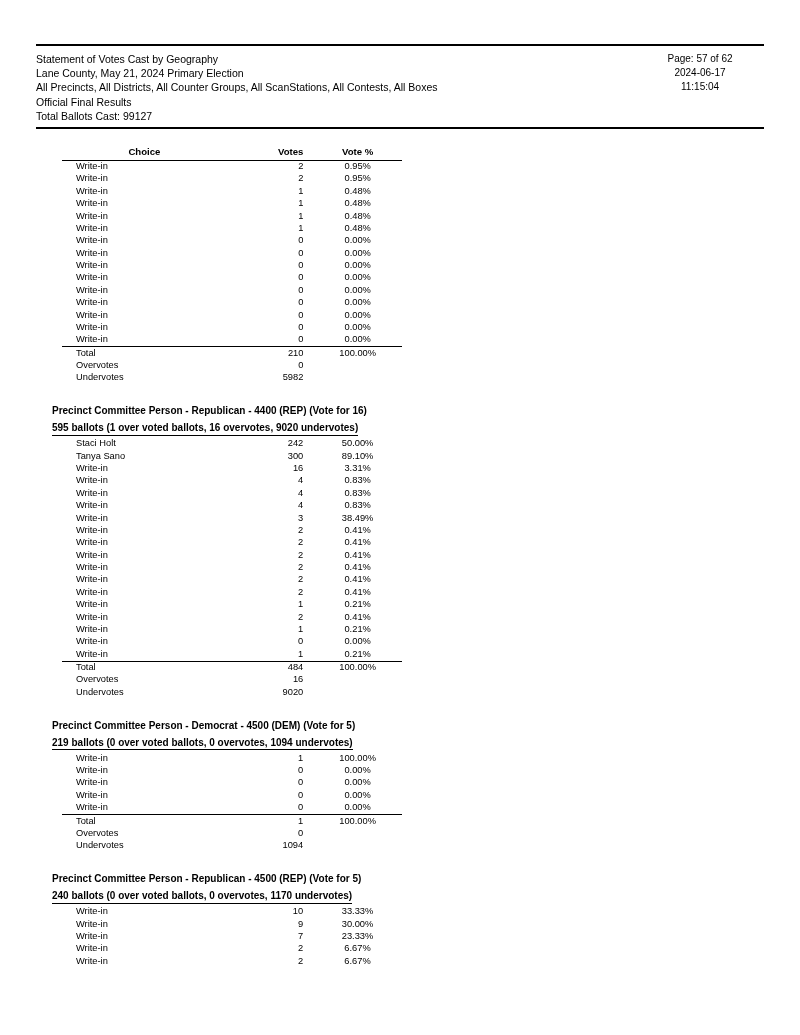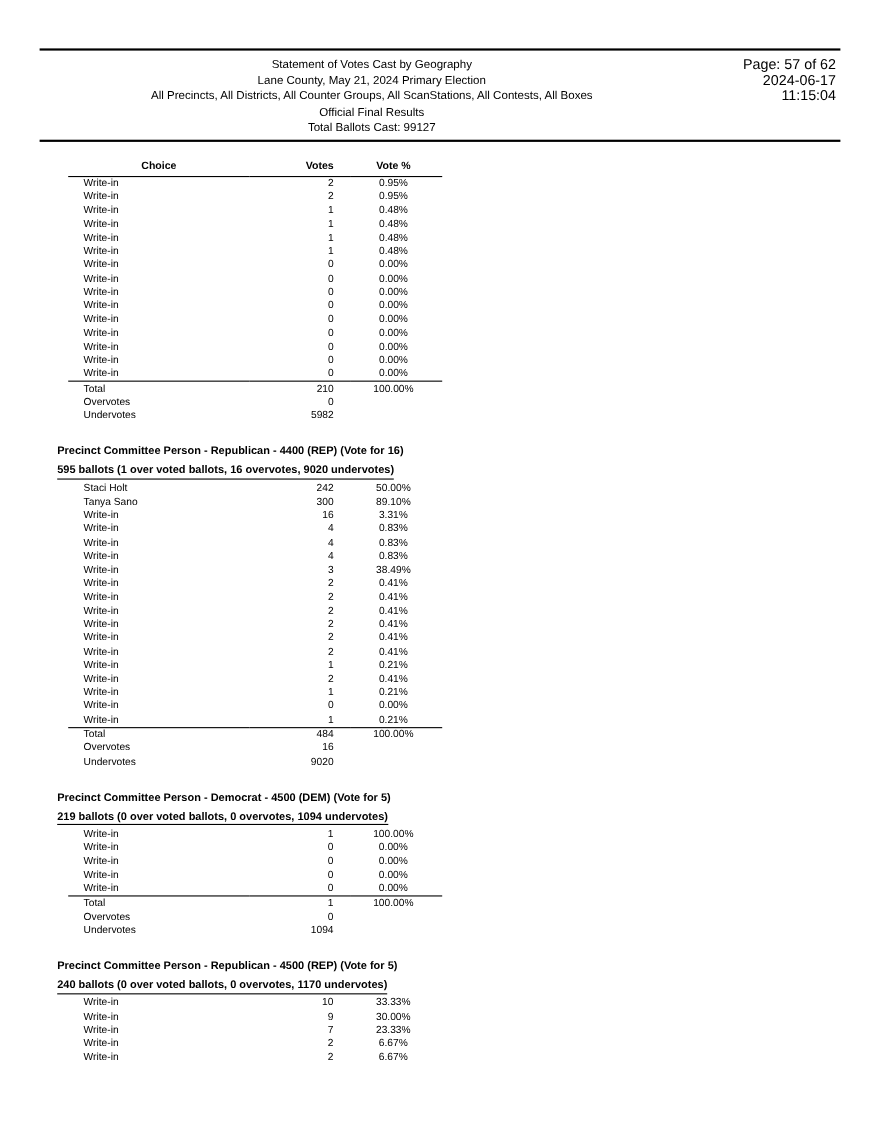--- a/index.html
+++ b/index.html
@@ -28,28 +28,28 @@
     border-top: 2px solid #000;
     margin: 0;
   }
   .header {
     display: flex;
     align-items: flex-start;
     padding-top: 6px;
   }
   .header-center {
     flex: 1 1 auto;
-    text-align: center;
+    text-align: left;
     font-size: 10.5px;
     line-height: 14.2px;
   }
   .header-right {
     flex: 0 0 120px;
-    text-align: right;
-    font-size: 13px;
+    text-align: center;
+    font-size: 10px;
     line-height: 14.2px;
     padding-right: 4px;
   }
   .header-line { white-space: nowrap; }
   .header-center .header-line { white-space: normal; }
 
   .rule-under-header {
     border-top: 2px solid #000;
     margin-top: 4px;
   }

